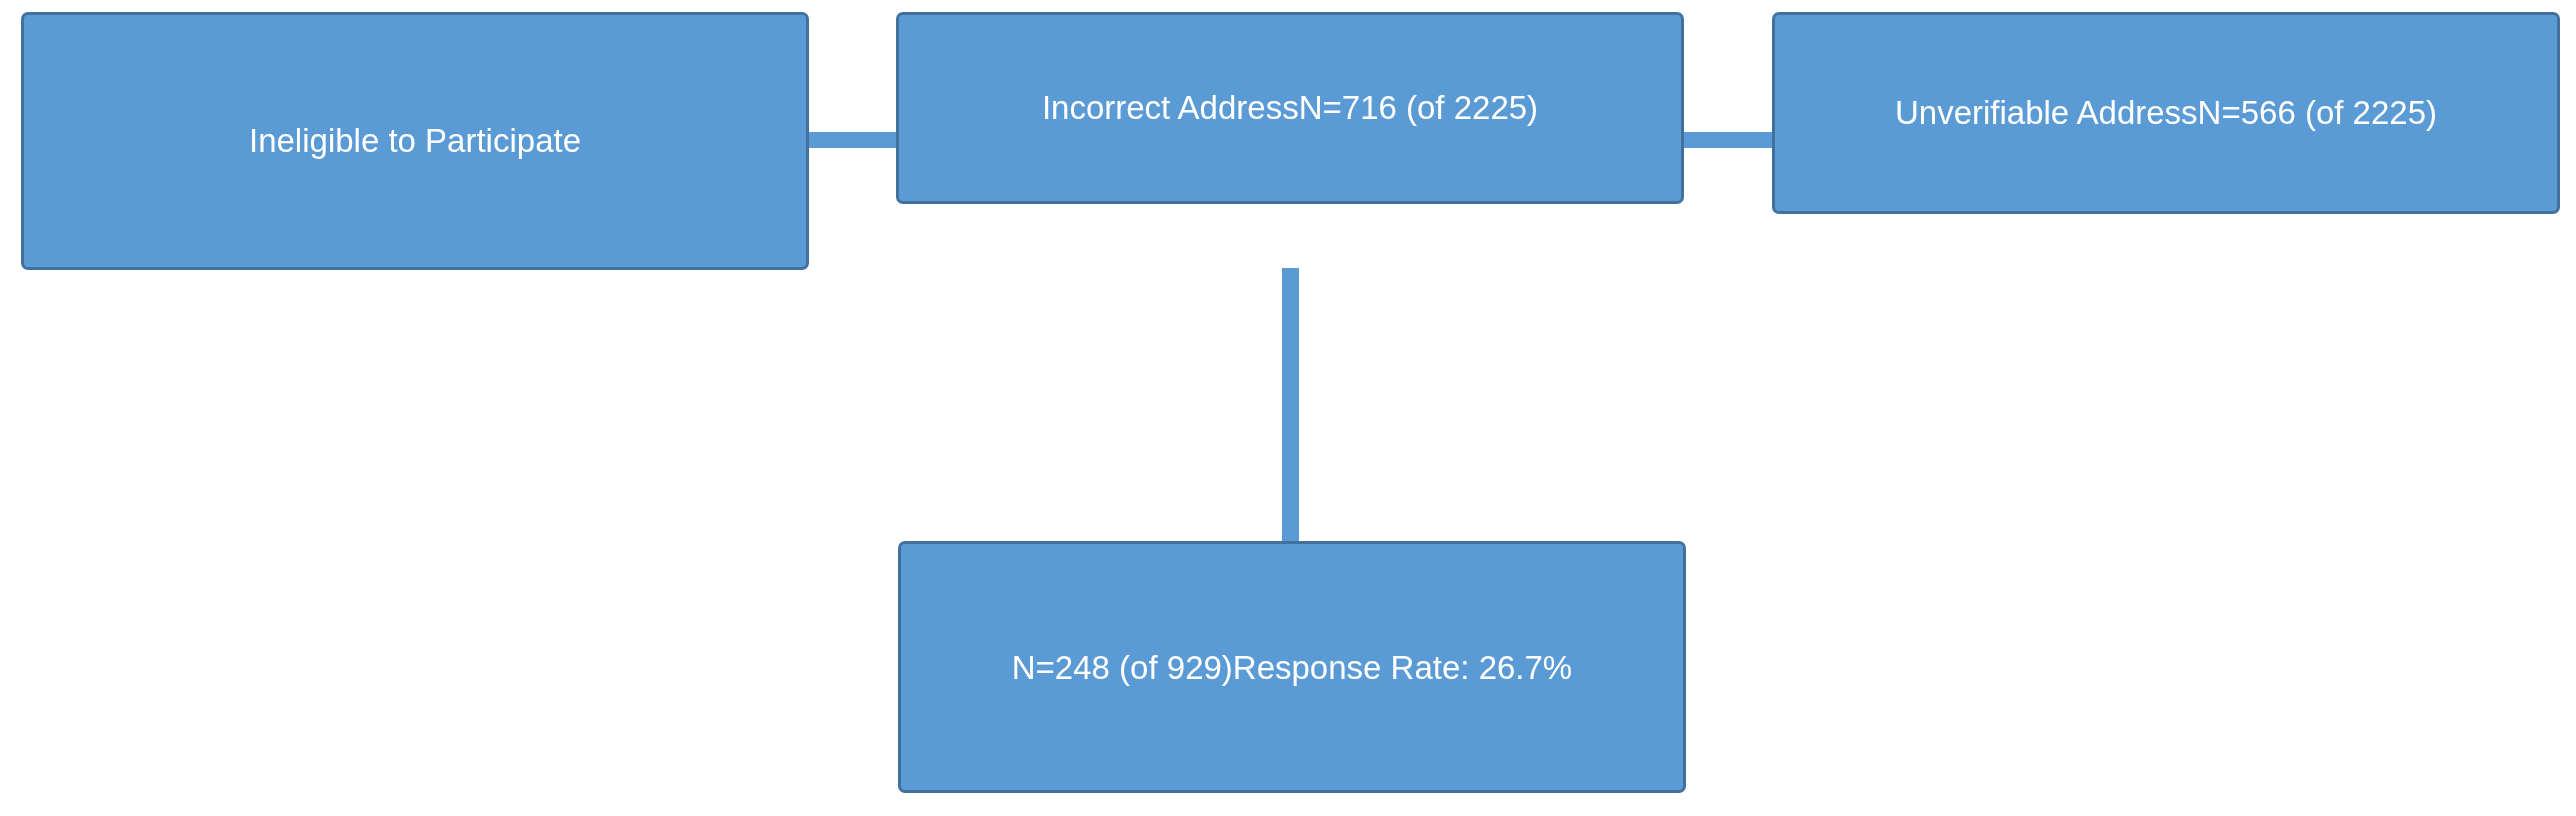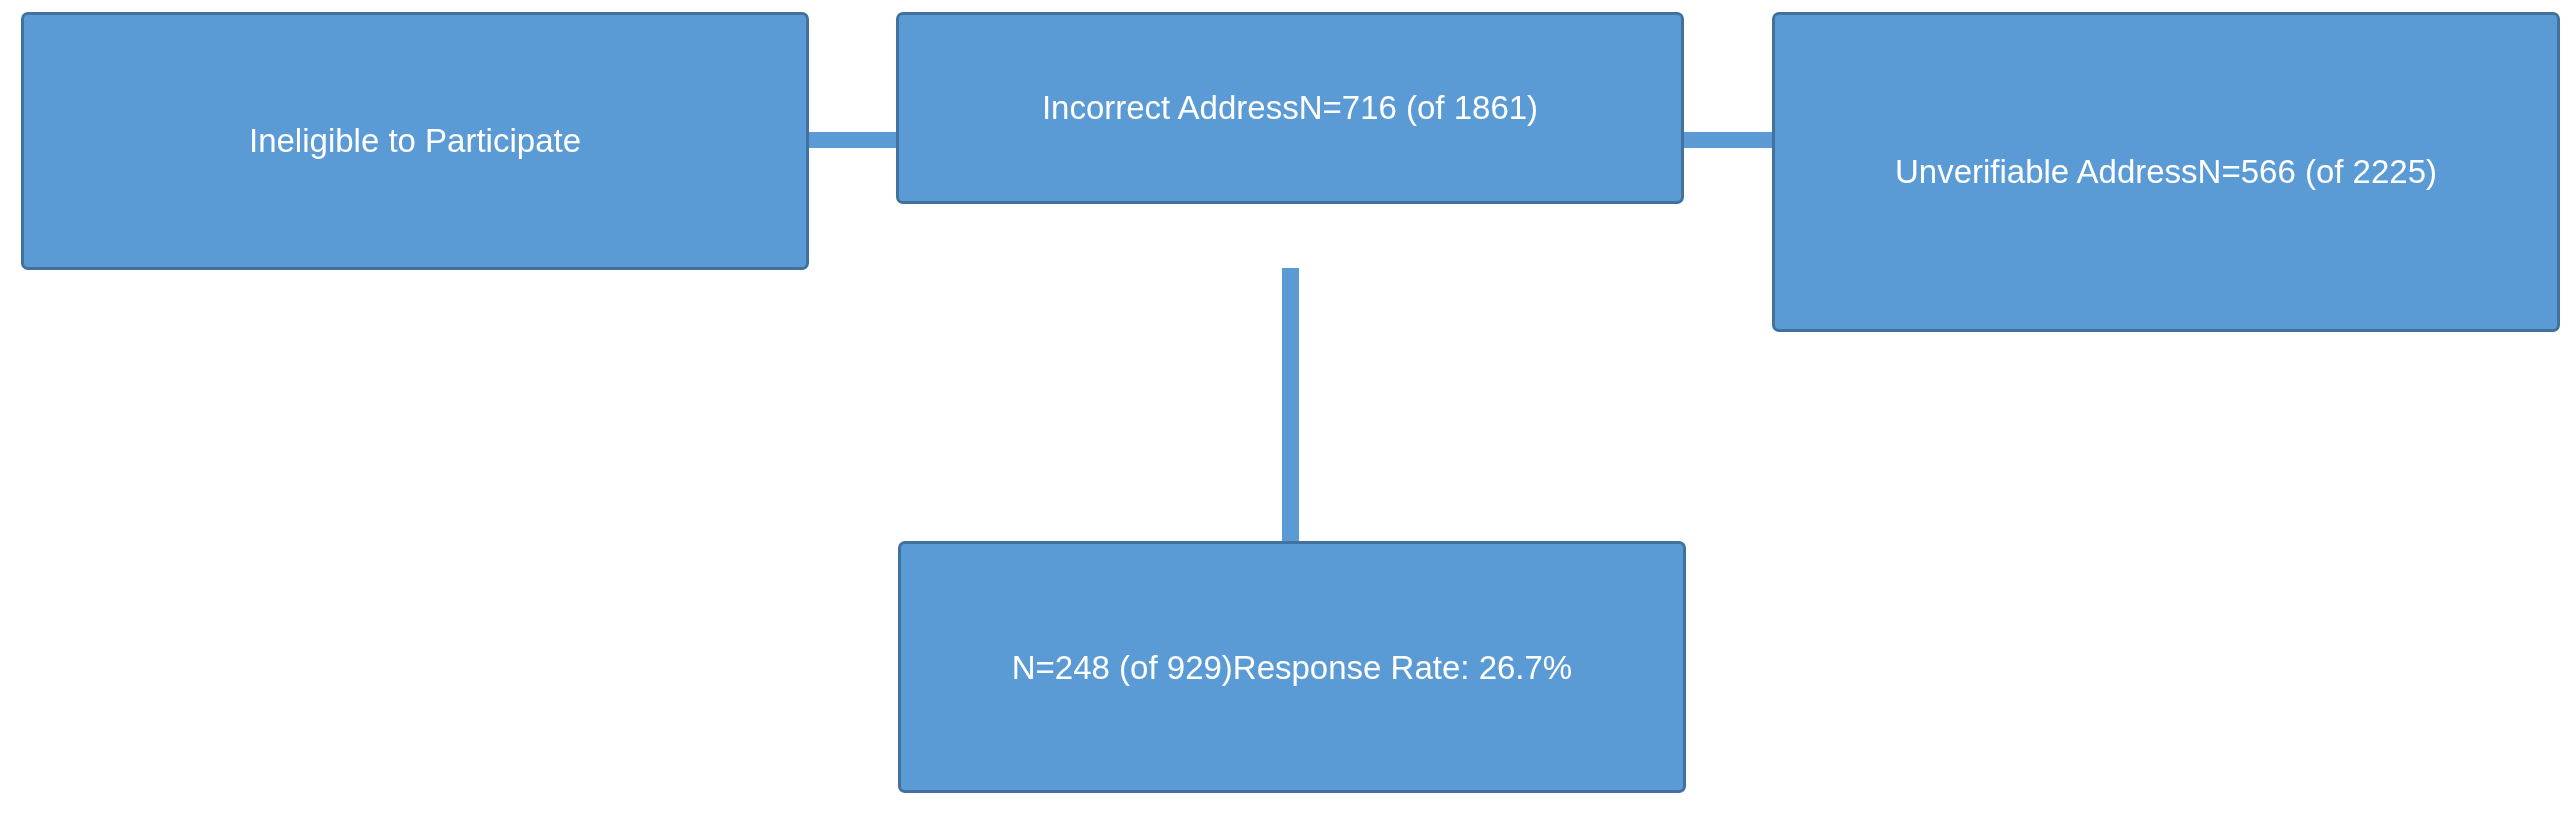--- a/index.html
+++ b/index.html
@@ -41,41 +41,41 @@
     font-size: 33px;
     z-index: 2;
   }
   .node .line {
     display: block;
     line-height: 82px;
     white-space: nowrap;
   }
   .node-ineligible   { left: 21px;   top: 12px;  width: 788px; height: 258px; }
   .node-incorrect    { left: 896px; top: 12px;  width: 788px; height: 192px; }
-  .node-unverifiable { left: 1772px; top: 12px;  width: 788px; height: 320px; }
+  .node-unverifiable { left: 1772px; top: 12px;  width: 788px; height: 202px; }
   .node-total        { left: 898px; top: 541px; width: 788px; height: 252px; }
   .node-total .line  { line-height: 77px; }
   .conn-left     { left: 808px; top: 132px; width: 90px; height: 16.3px; }
   .conn-right    { left: 1683px; top: 132px; width: 91px; height: 16.3px; }
   .conn-vertical { left: 1282px; top: 268px; width: 17px;  height: 274px; }
 </style>
 </head>
 <body>
 
 <div class="connector conn-left"></div>
 <div class="connector conn-right"></div>
 <div class="connector conn-vertical"></div>
 
 <div class="node node-ineligible">
   <span class="line">Ineligible to Participate</span>
 </div>
 
 <div class="node node-incorrect">
   <span class="line">Incorrect Address</span>
-  <span class="line">N=716 (of 1861)</span>
+  <span class="line">N=716 (of 2225)</span>
 </div>
 
 <div class="node node-unverifiable">
   <span class="line">Unverifiable Address</span>
   <span class="line">N=566 (of 2225)</span>
 </div>
 
 <div class="node node-total">
   <span class="line">N=248 (of 929)</span>
   <span class="line">Response Rate: 26.7%</span>

